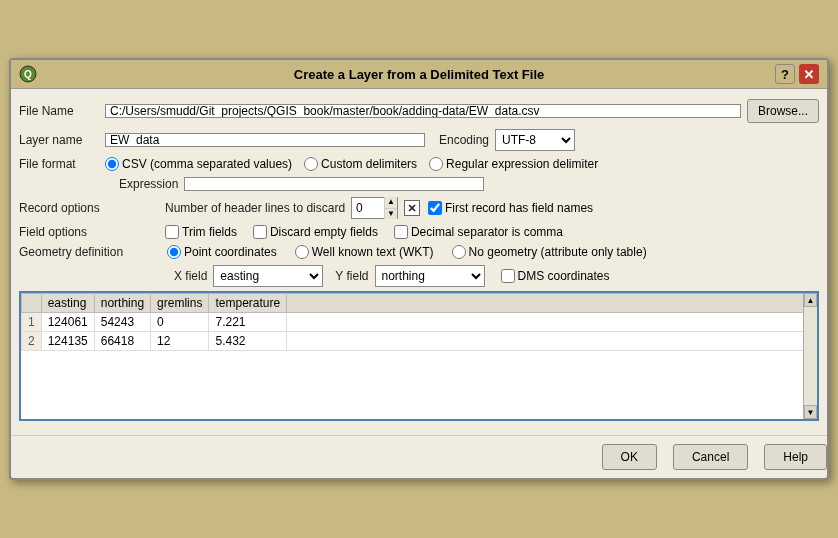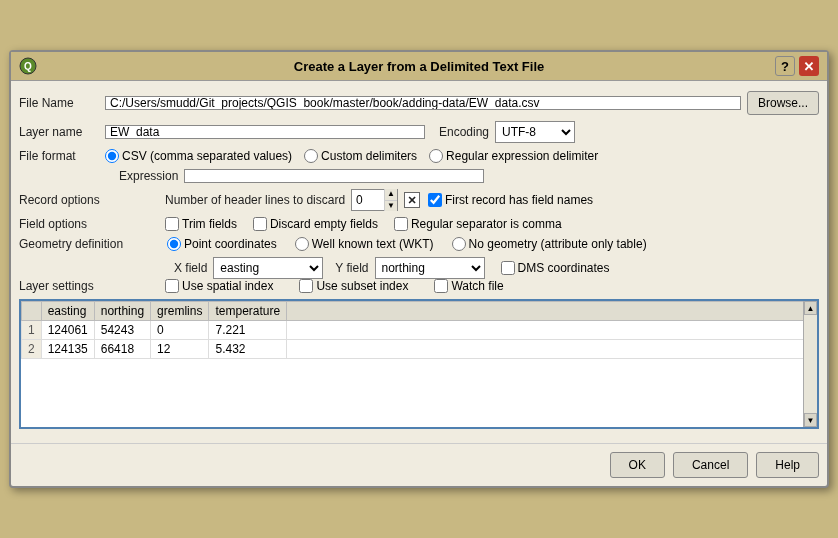--- a/index.html
+++ b/index.html
@@ -260,22 +260,22 @@
       font-size: 8px;
     }
     .scrollbar-track {
       flex: 1;
       background: #e8e5d8;
     }
     
     .dialog-footer {
       display: flex;
       justify-content: flex-end;
-      gap: 8px;
-      padding: 8px 8px;
+      gap: 16px;
+      padding: 8px 0;
       border-top: 1px solid #ccc;
     }
     .btn-action {
       background: #e0ddd0;
       border: 1px solid #888;
       border-radius: 3px;
       padding: 4px 18px;
       cursor: pointer;
       font-size: 12px;
       height: 26px;
@@ -394,21 +394,21 @@
       <label class="checkbox-item">
         <input type="checkbox" style="">
         <span>Trim fields</span>
       </label>
       <label class="checkbox-item" style="margin-left:10px;">
         <input type="checkbox" style="">
         <span>Discard empty fields</span>
       </label>
       <label class="checkbox-item" style="margin-left:10px;">
         <input type="checkbox" style="">
-        <span>Regular separator is comma</span>
+        <span>Decimal separator is comma</span>
       </label>
     </div>
 
     <div class="geometry-row">
       <span class="label" style="width:140px;">Geometry definition</span>
       <label class="radio-item">
         <input type="radio" name="geomtype" checked="" style="">
         <span>Point coordinates</span>
       </label>
       <label class="radio-item" style="margin-left:10px;">
@@ -435,35 +435,20 @@
         <option selected="">northing</option>
         <option>gremlins</option>
         <option>temperature</option>
       </select>
       <label class="checkbox-item" style="margin-left:10px;">
         <input type="checkbox" style="">
         <span>DMS coordinates</span>
       </label>
     </div>
 
-    <div class="layer-settings-row">
-      <span class="label" style="width:140px;">Layer settings</span>
-      <label class="checkbox-item">
-        <input type="checkbox" style="">
-        <span>Use spatial index</span>
-      </label>
-      <label class="checkbox-item" style="margin-left:20px;">
-        <input type="checkbox" style="">
-        <span>Use subset index</span>
-      </label>
-      <label class="checkbox-item" style="margin-left:20px;">
-        <input type="checkbox" style="">
-        <span>Watch file</span>
-      </label>
-    </div>
 
     <div class="preview-container">
       <table class="preview-table">
         <thead>
           <tr>
             <th style="width:20px;"></th>
             <th>easting</th>
             <th>northing</th>
             <th>gremlins</th>
             <th>temperature</th>

